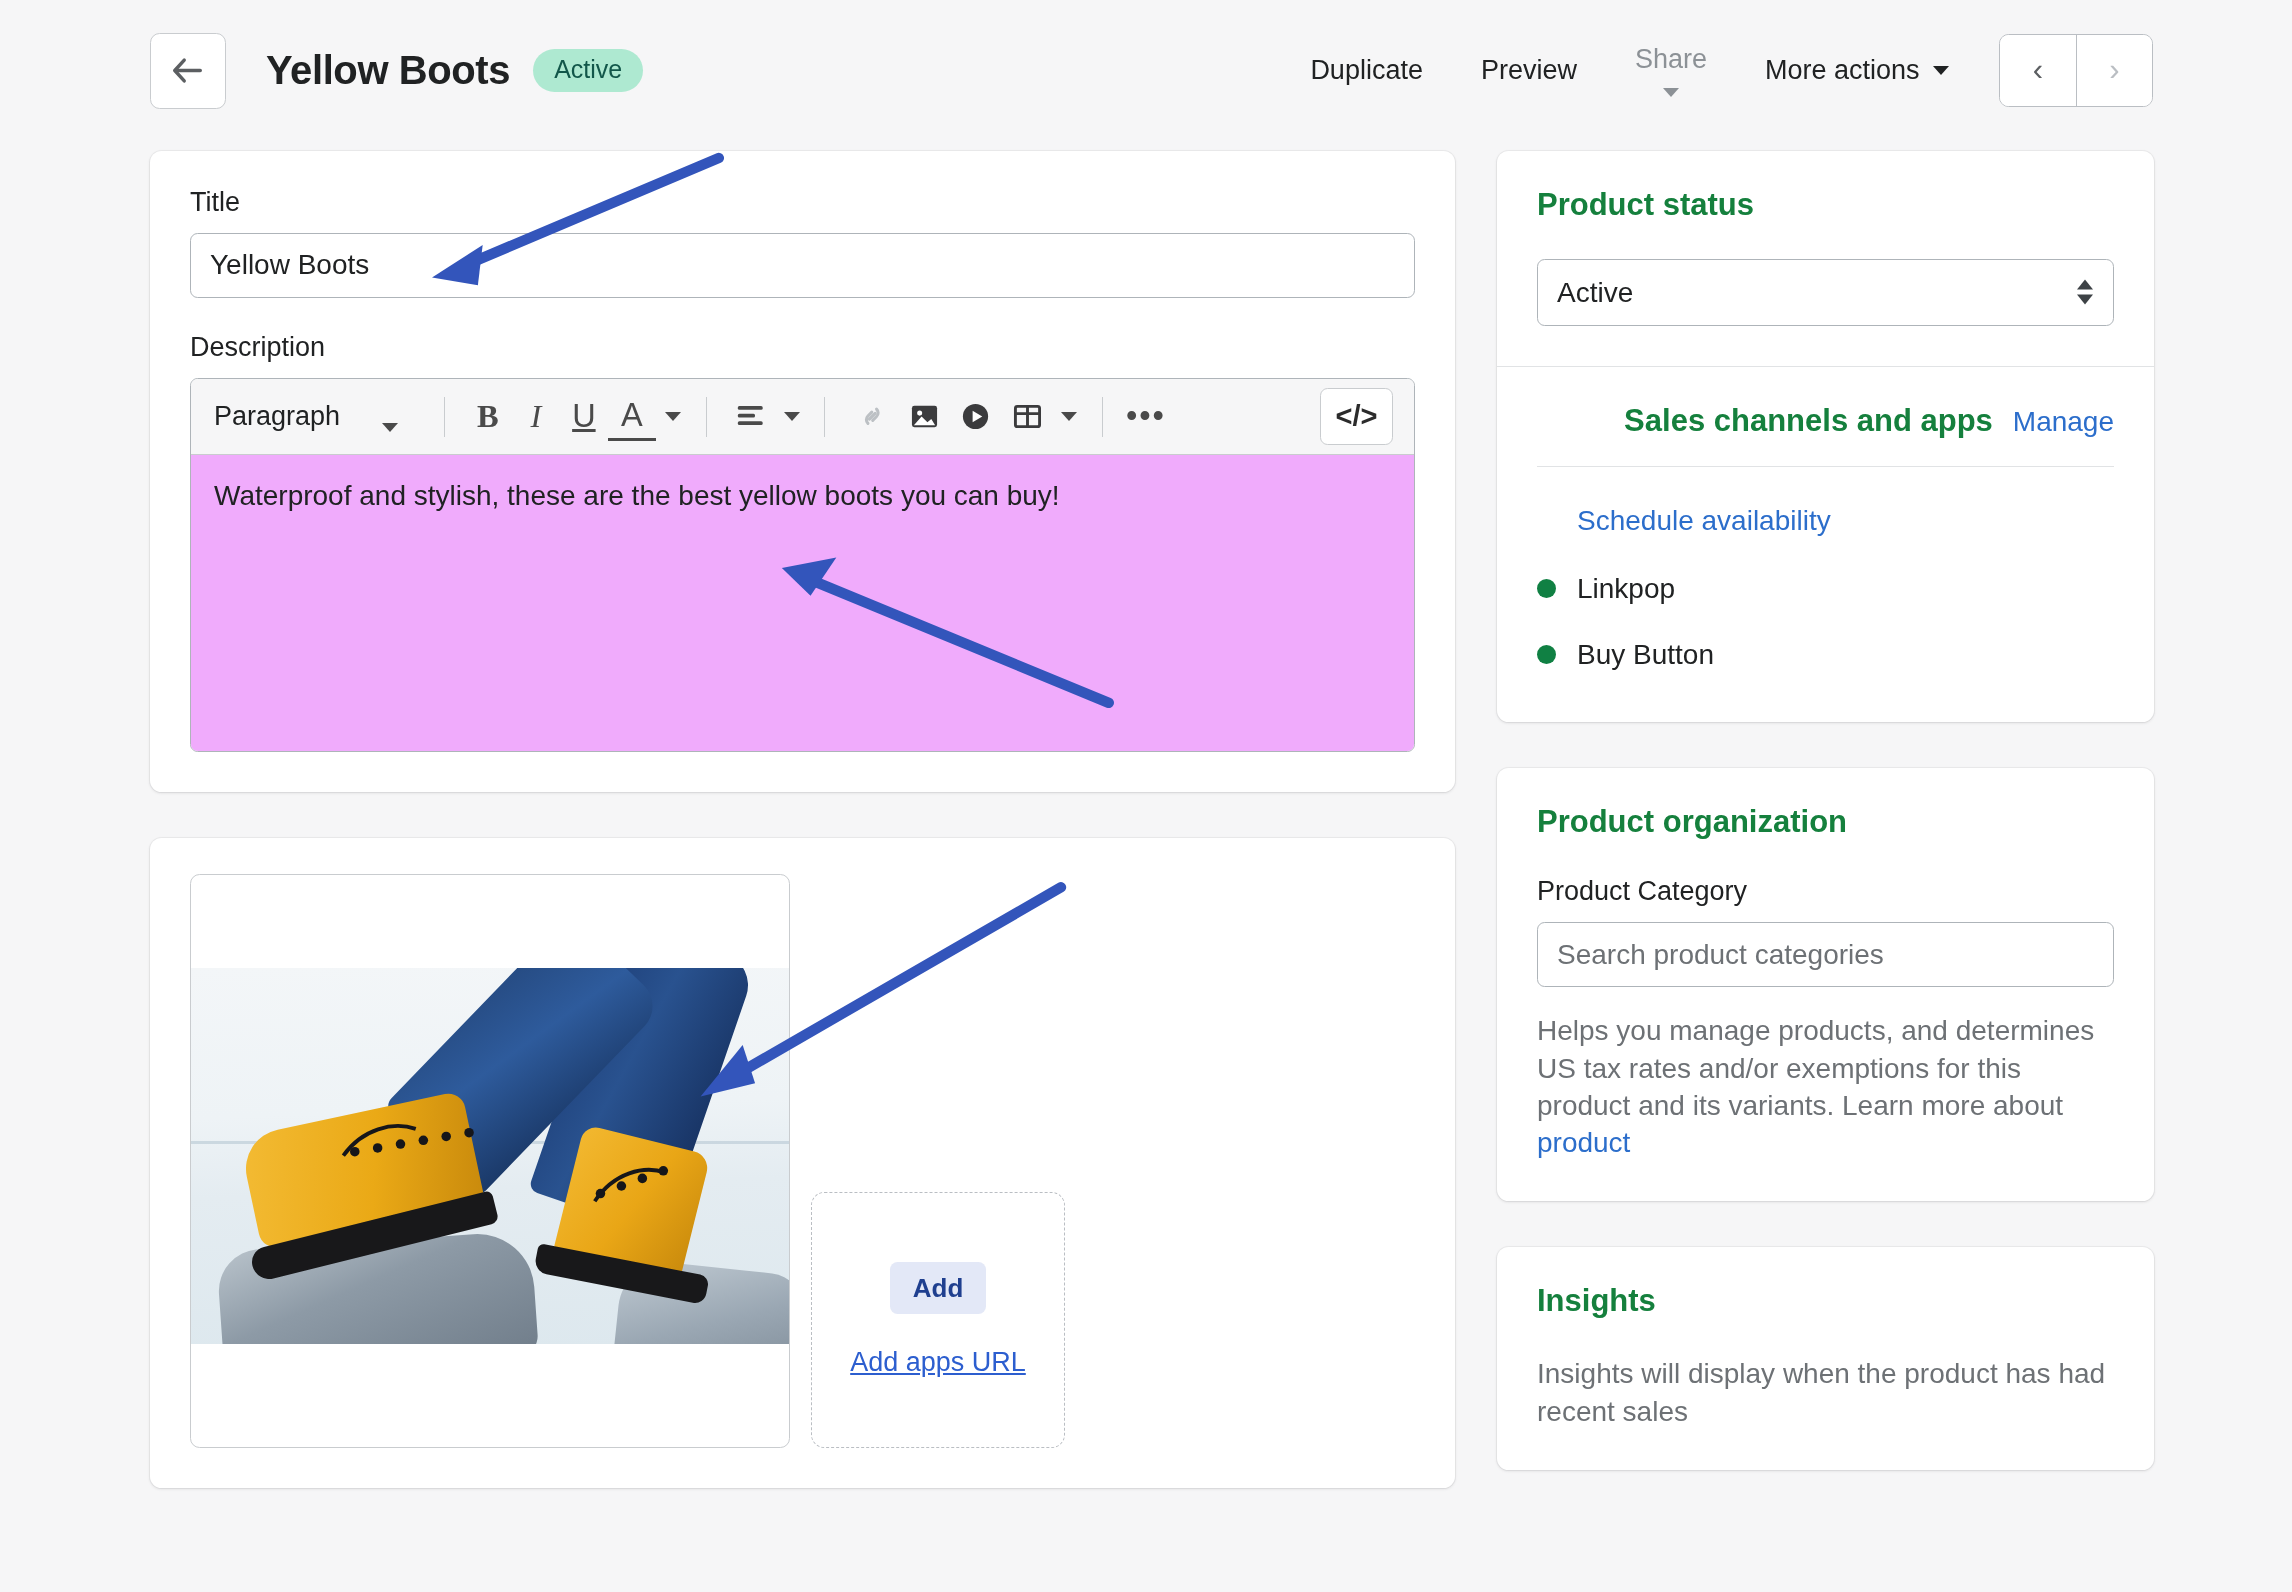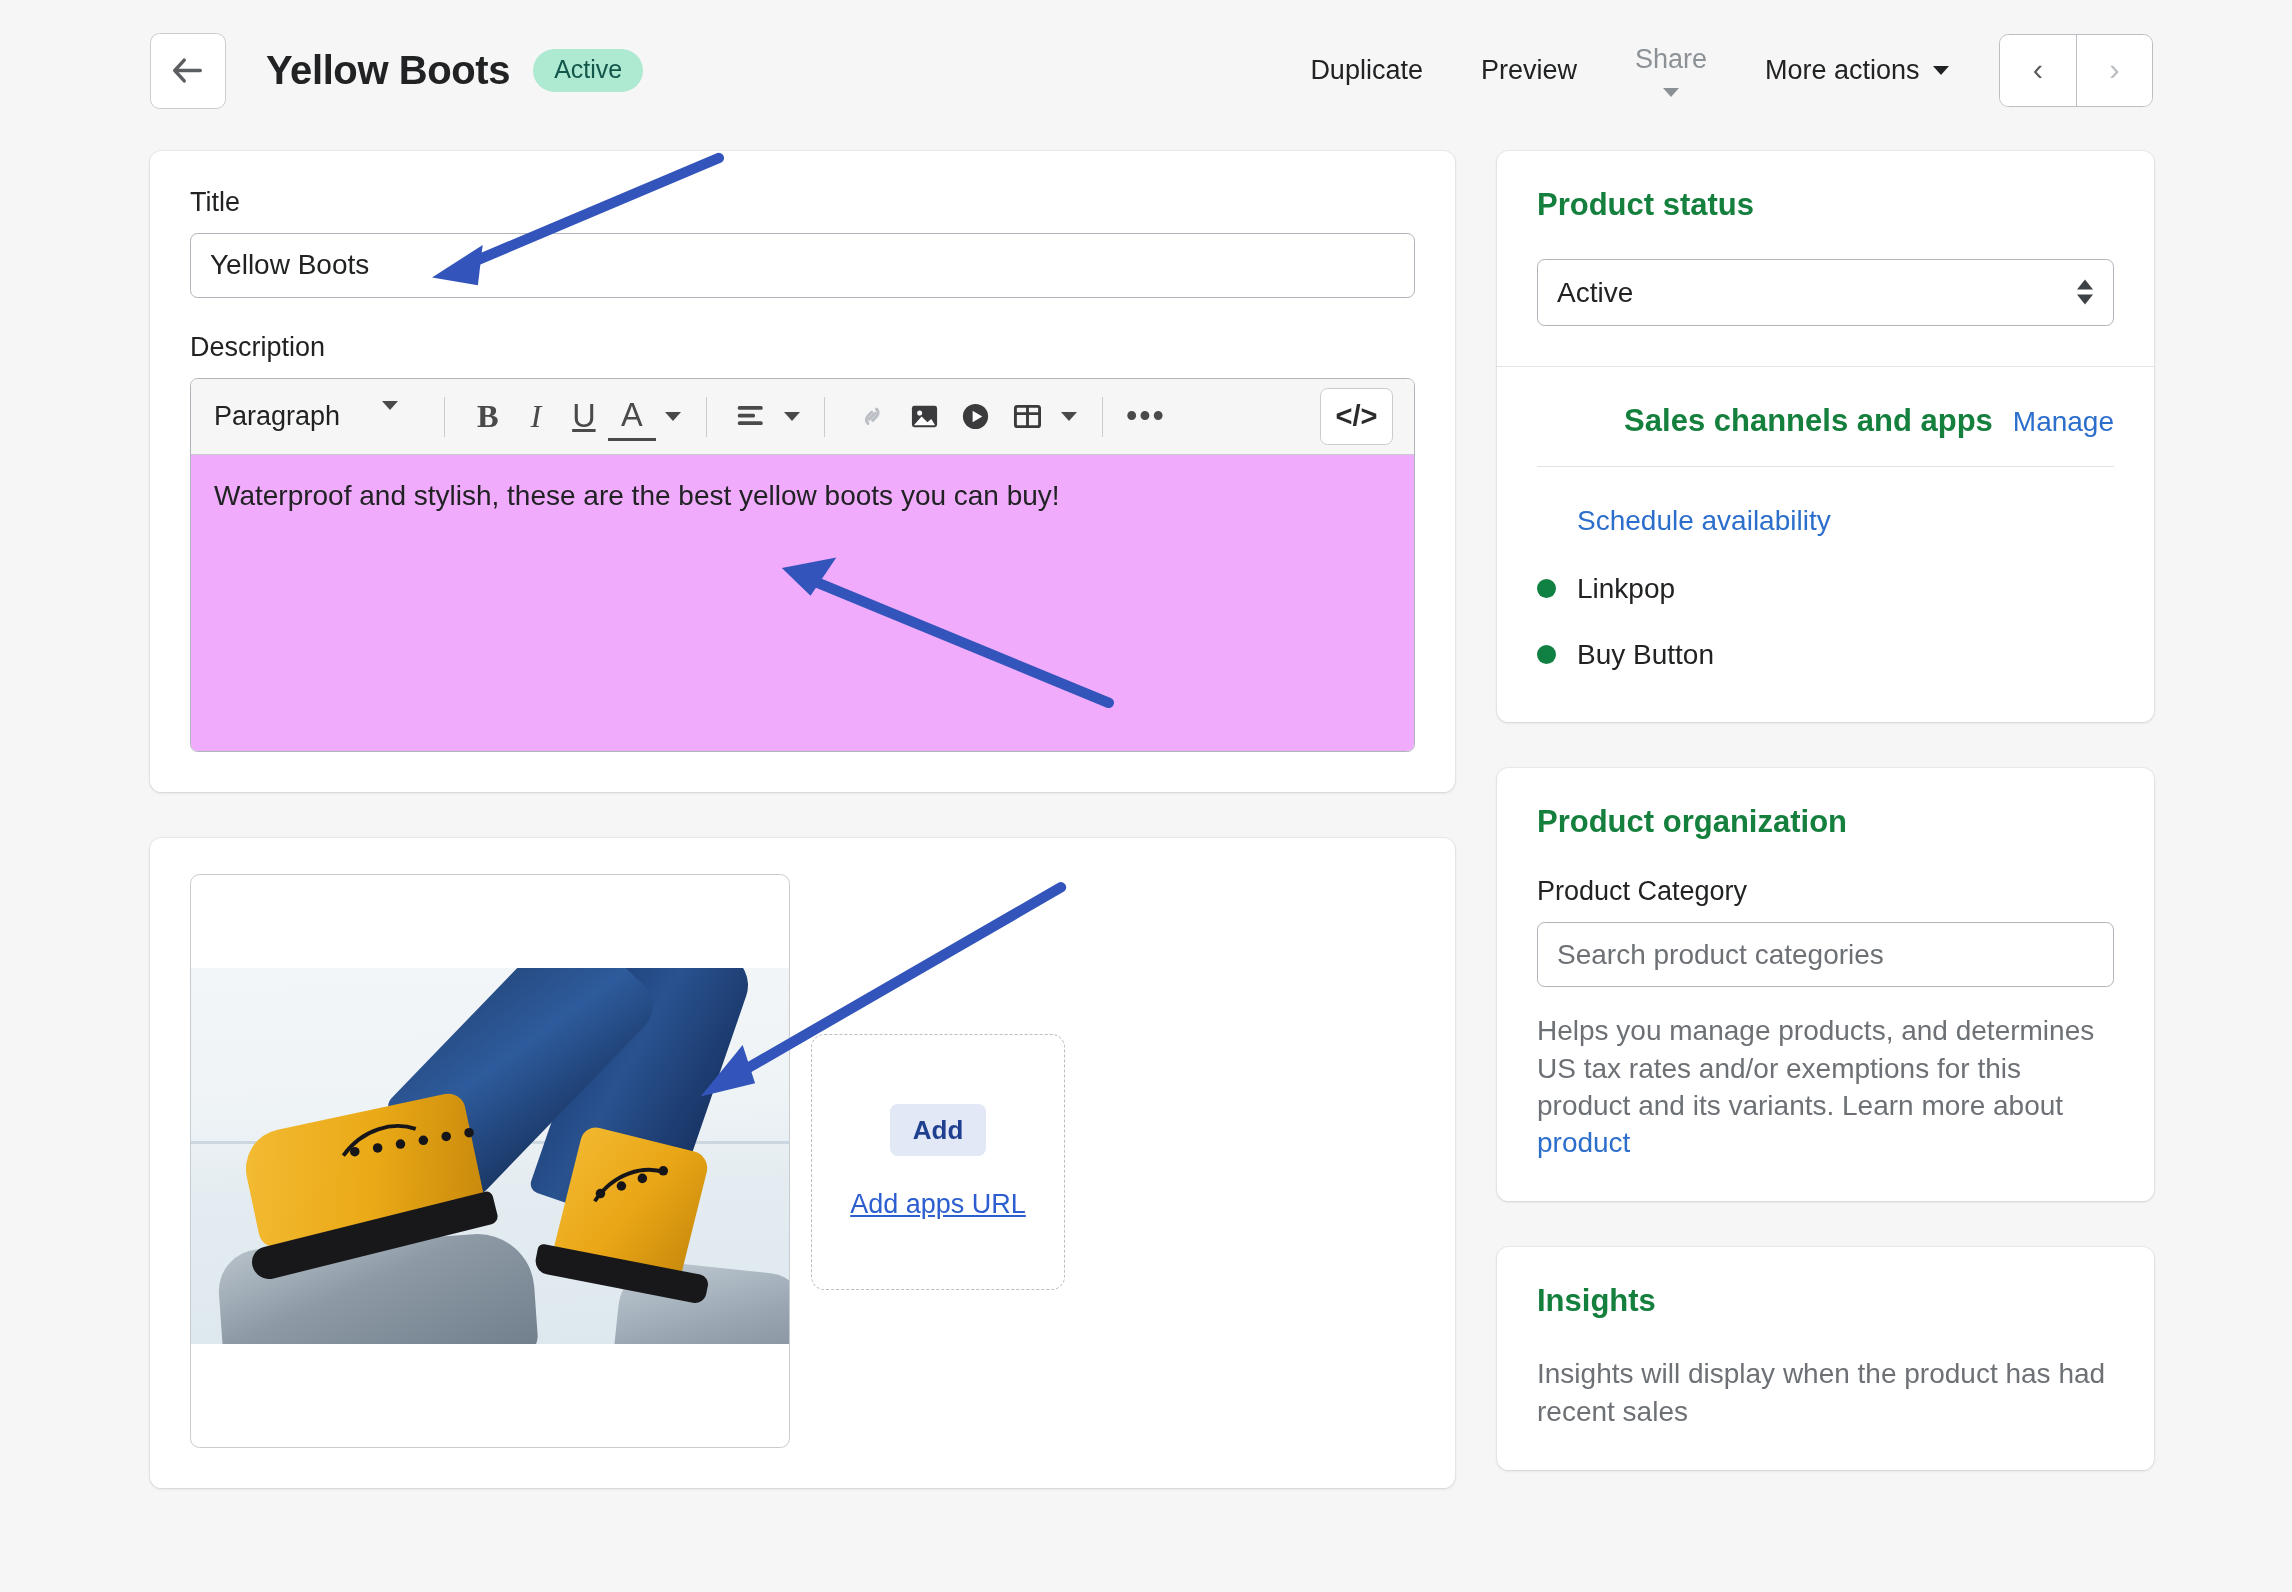--- a/index.html
+++ b/index.html
@@ -175,21 +175,21 @@
     background: #f6f6f7;
     border-bottom: 1px solid #c9cccf;
     height: 76px;
     display: flex;
     align-items: center;
     padding: 0 21px 0 23px;
     gap: 0;
   }
   .tb-para {
     display: flex;
-    align-items: flex-start;
+    align-items: flex-end;
     gap: 32.5px;
     padding-right: 21px;
     cursor: pointer;
   }
   .tb-para-label { font-size: 27px; color: #202223; }
 
   .tb-sep {
     width: 1px;
     height: 40px;
     background: #c9cccf;
@@ -251,21 +251,21 @@
     color: #202223;
     background: #f0abfc;
   }
 
   
   .media-title {
     font-size: 31px;
     font-weight: bold;
     margin-bottom: 54px;
   }
-  .media-row { display: flex; gap: 21px; align-items: center; }
+  .media-row { display: flex; gap: 21px; align-items: flex-end; }
 
   .media-thumb {
     width: 600px;
     height: 574px;
     border: 1px solid #c9cccf;
     border-radius: 9.6px;
     overflow: hidden;
     background: #fff;
     position: relative;
     flex: none;

